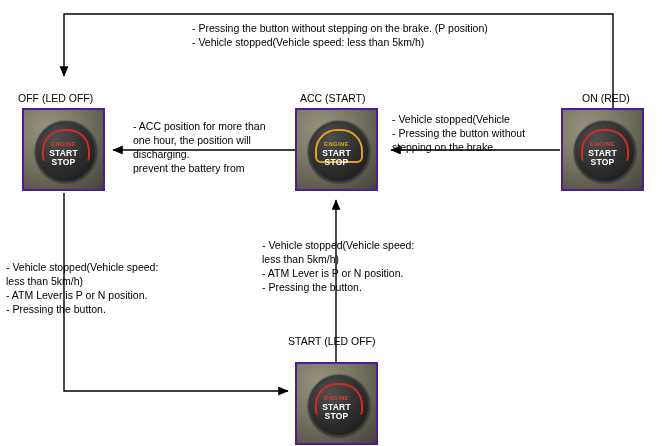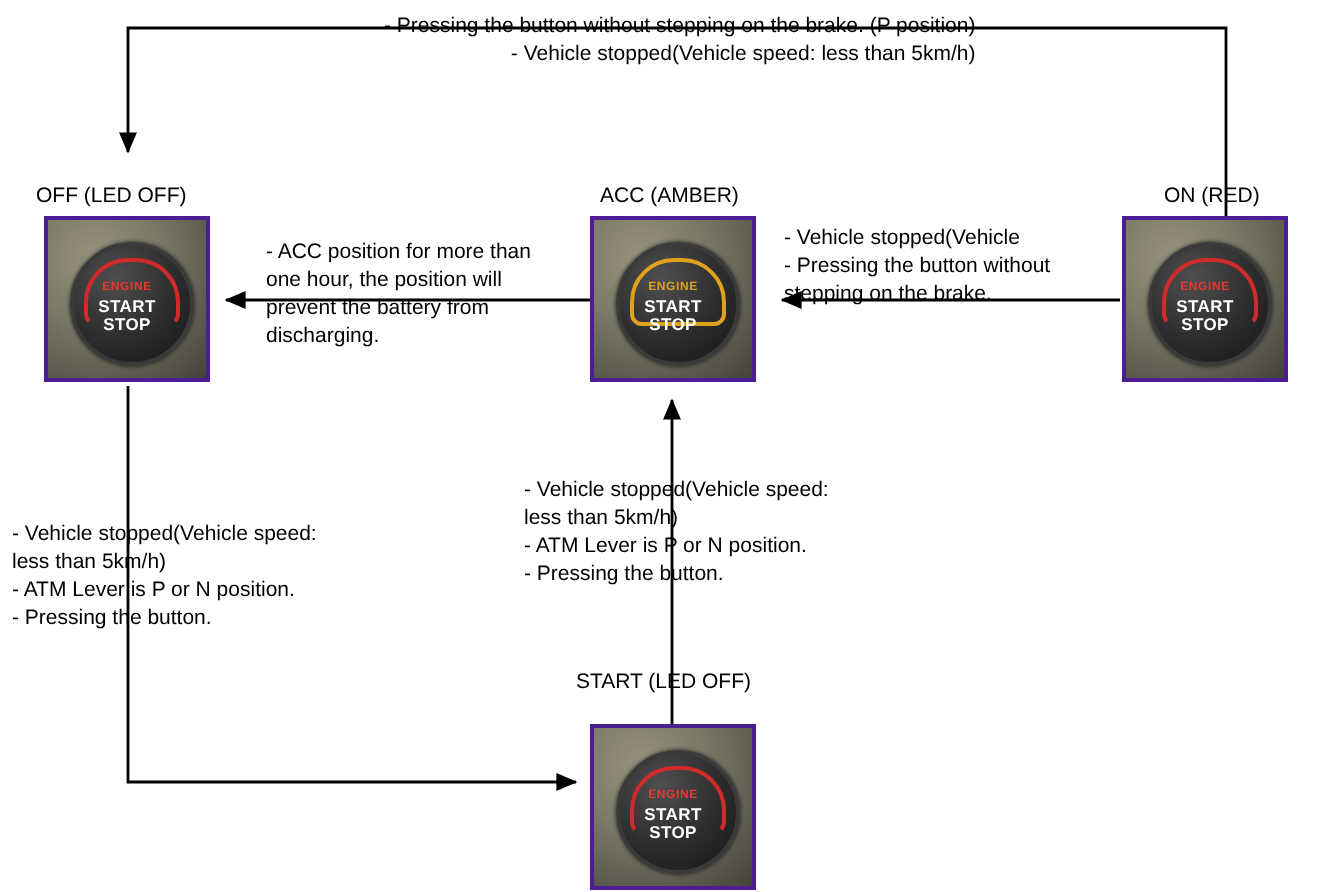--- a/index.html
+++ b/index.html
@@ -138,21 +138,21 @@
     <div class="btn-bg"></div>
     <div class="btn-ring"></div>
     <div class="btn-red-arc"></div>
     <div class="btn-engine">ENGINE</div>
     <div class="btn-startstop">
       <span>START</span><br>
       <span>STOP</span>
     </div>
   </div>
 
-  <div class="node-label" style="left:300px; top:92px;">ACC (AMBER)</div>
+  <div class="node-label" style="left:300px; top:92px;">ACC (START)</div>
   <div class="button-node amber" style="left:295px; top:108px;">
     <div class="btn-bg"></div>
     <div class="btn-ring"></div>
     <div class="btn-red-arc"></div>
     <div class="btn-engine">ENGINE</div>
     <div class="btn-startstop">
       <span>START</span><br>
       <span>STOP</span>
     </div>
   </div>
@@ -174,30 +174,30 @@
     <div class="btn-bg"></div>
     <div class="btn-ring"></div>
     <div class="btn-red-arc"></div>
     <div class="btn-engine">ENGINE</div>
     <div class="btn-startstop">
       <span>START</span><br>
       <span>STOP</span>
     </div>
   </div>
 
-  <div class="note" style="left:192px; top:6px;text-align:right;">
+  <div class="note" style="left:192px; top:21px;">
     <div>- Pressing the button without stepping on the brake. (P position)</div>
     <div>- Vehicle stopped(Vehicle speed: less than 5km/h)</div>
   </div>
 
   <div class="note" style="left:133px; top:119px;">
     <div>- ACC position for more than</div>
     <div>one hour, the position will</div>
+    <div>discharging.</div>
     <div>prevent the battery from</div>
-    <div>discharging.</div>
   </div>
 
   <div class="note" style="left:392px; top:112px;">
     <div>- Vehicle stopped(Vehicle</div>
     <div>- Pressing the button without</div>
     <div>stepping on the brake.</div>
   </div>
 
   <div class="note" style="left:262px; top:238px;">
     <div>- Vehicle stopped(Vehicle speed:</div>

